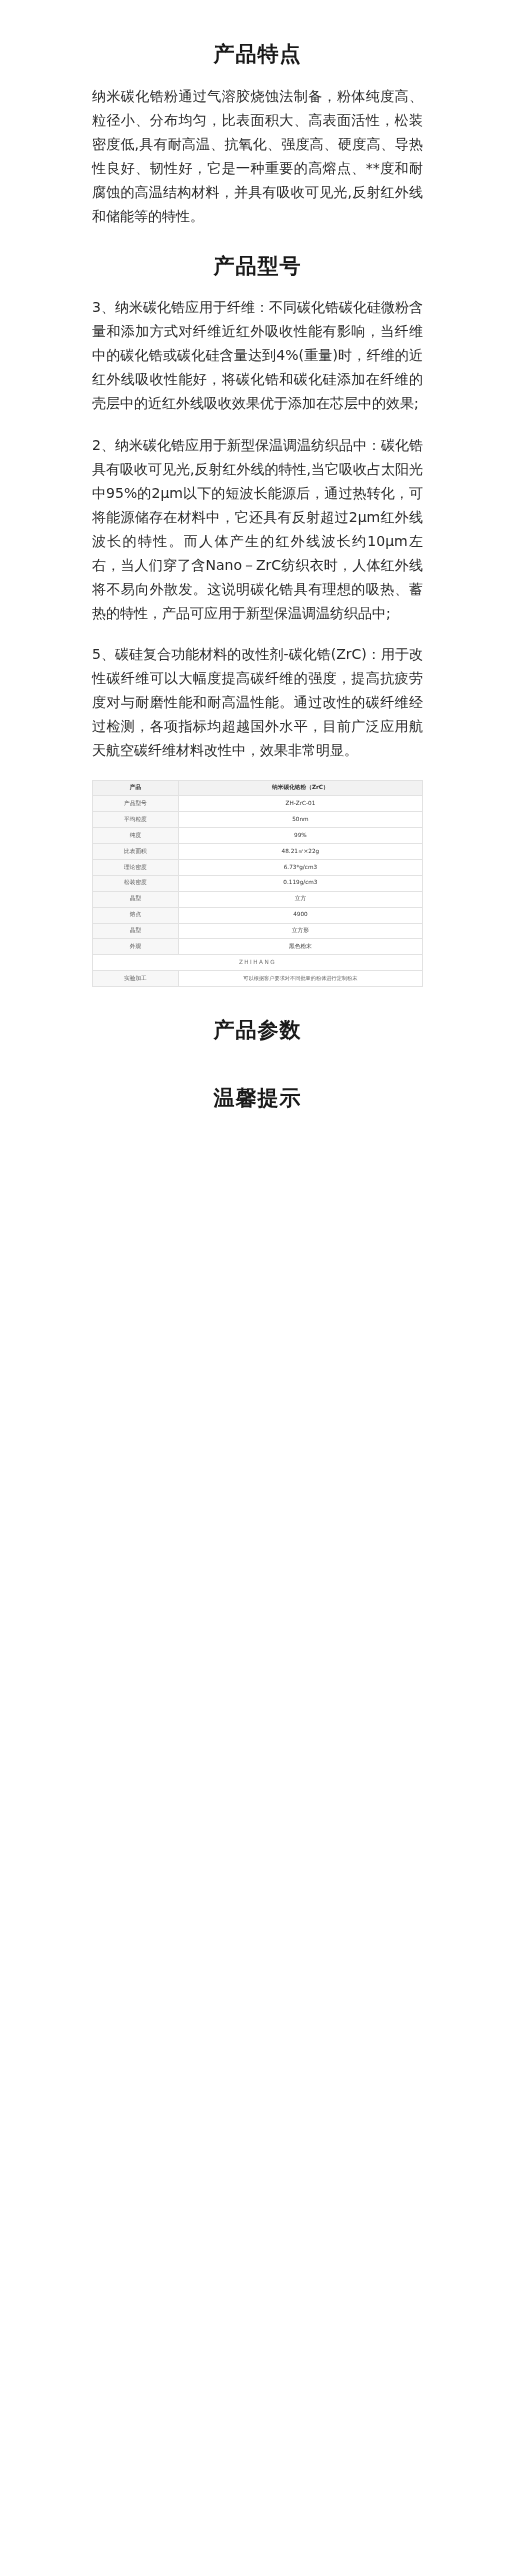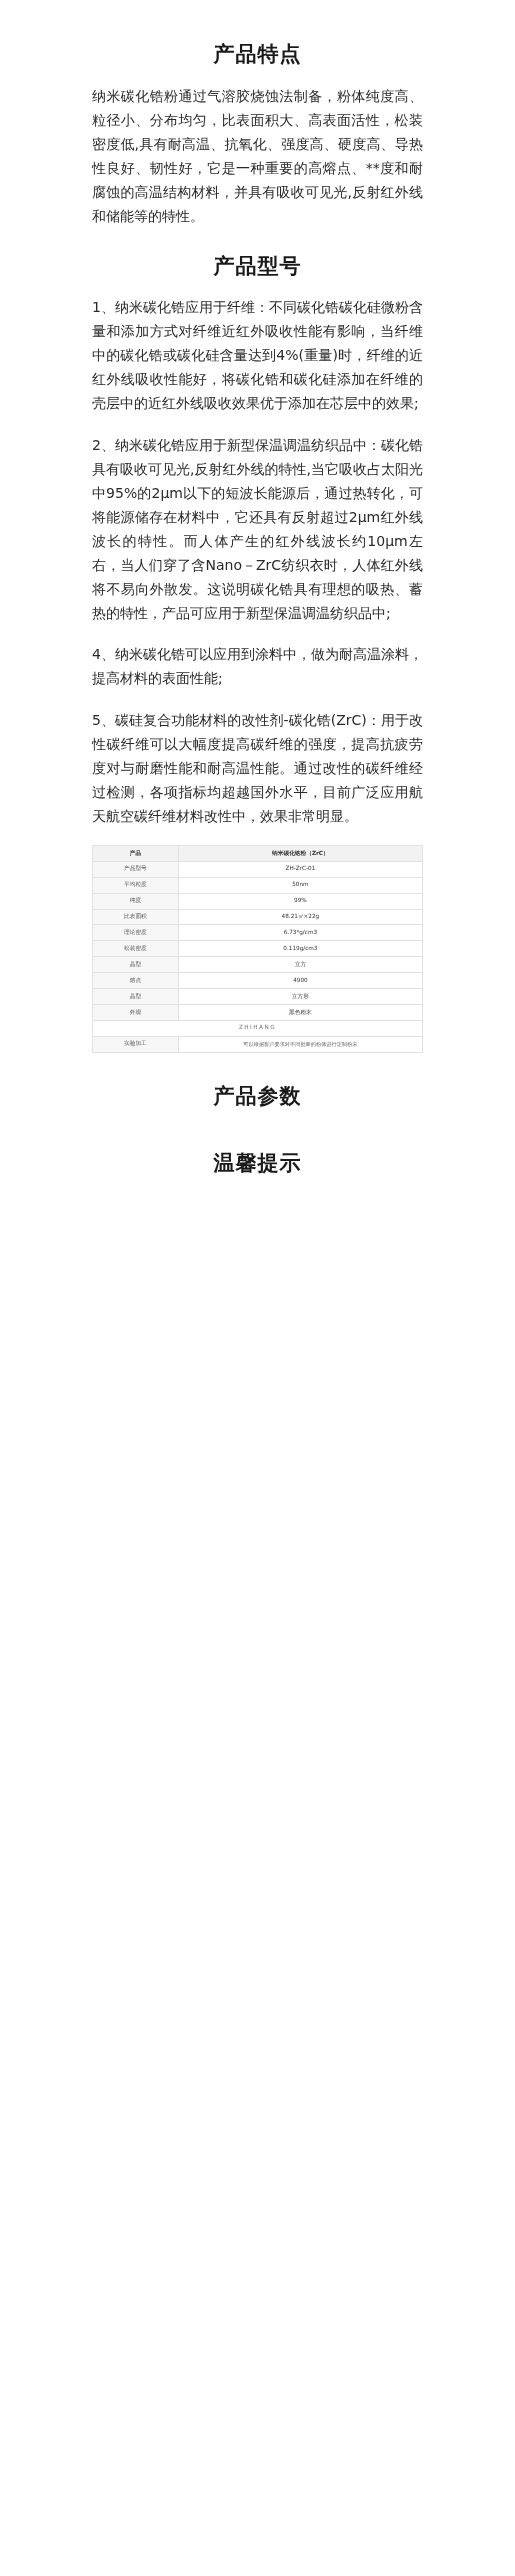--- a/index.html
+++ b/index.html
@@ -115,23 +115,22 @@
 
 <div class="page">
 
   <h2 class="section-title top-title">产品特点</h2>
   <div class="section intro-block">
     <p class="body-text">纳米碳化锆粉通过气溶胶烧蚀法制备，粉体纯度高、粒径小、分布均匀，比表面积大、高表面活性，松装密度低,具有耐高温、抗氧化、强度高、硬度高、导热性良好、韧性好，它是一种重要的高熔点、**度和耐腐蚀的高温结构材料，并具有吸收可见光,反射红外线和储能等的特性。</p>
   </div>
 
   <h2 class="section-title">产品型号</h2>
   <div class="section app-list">
-    <p class="body-text">1、纳米碳化锆应用于纤维：不同碳化锆碳化硅微粉含量和添加方式对纤维近红外吸收性能有影响，当纤维中的碳化锆或碳化硅含量达到4%(重量)时，纤维的近红外线吸收性能好，将碳化锆和碳化硅添加在纤维的壳层中的近红外线吸收效果优于添加在芯层中的效果;</p>
+    <p class="body-text">3、纳米碳化锆应用于纤维：不同碳化锆碳化硅微粉含量和添加方式对纤维近红外吸收性能有影响，当纤维中的碳化锆或碳化硅含量达到4%(重量)时，纤维的近红外线吸收性能好，将碳化锆和碳化硅添加在纤维的壳层中的近红外线吸收效果优于添加在芯层中的效果;</p>
     <p class="body-text">2、纳米碳化锆应用于新型保温调温纺织品中：碳化锆具有吸收可见光,反射红外线的特性,当它吸收占太阳光中95%的2μm以下的短波长能源后，通过热转化，可将能源储存在材料中，它还具有反射超过2μm红外线波长的特性。而人体产生的红外线波长约10μm左右，当人们穿了含Nano－ZrC纺织衣时，人体红外线将不易向外散发。这说明碳化锆具有理想的吸热、蓄热的特性，产品可应用于新型保温调温纺织品中;</p>
-    <p class="body-text">4、纳米碳化锆可以应用到涂料中，做为耐高温涂料，提高材料的表面性能;</p>
     <p class="body-text last">5、碳硅复合功能材料的改性剂-碳化锆(ZrC)：用于改性碳纤维可以大幅度提高碳纤维的强度，提高抗疲劳度对与耐磨性能和耐高温性能。通过改性的碳纤维经过检测，各项指标均超越国外水平，目前广泛应用航天航空碳纤维材料改性中，效果非常明显。</p>
   </div>
 
   <div class="table-wrap">
     <table class="params">
       <tbody>
         <tr class="header">
           <td class="label">产品</td>
           <td class="value">纳米碳化锆粉（ZrC）</td>
         </tr>

